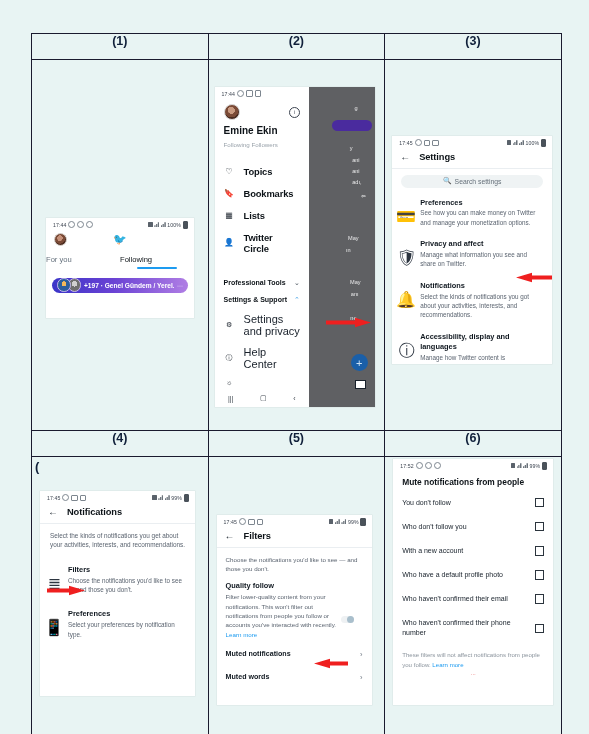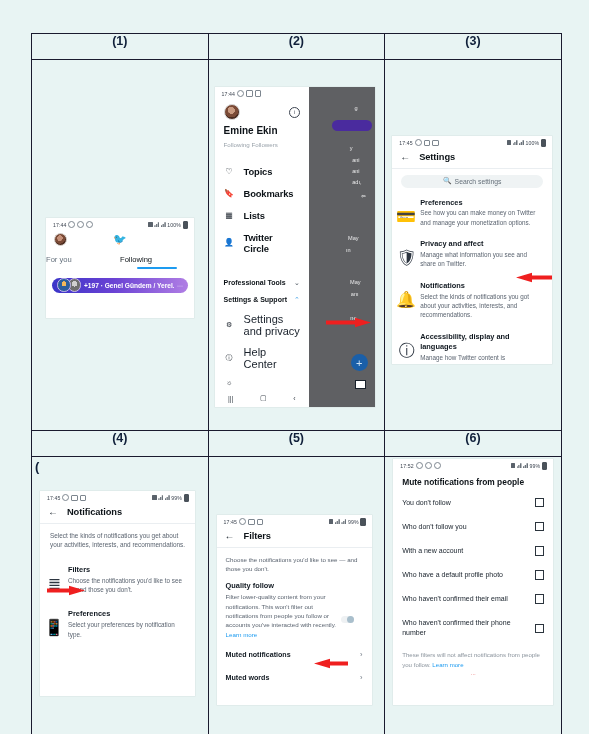--- a/index.html
+++ b/index.html
@@ -123,21 +123,21 @@
   .searchbar .mg{font-size:7px;color:#66707a;}
 
   
   .p5-body{padding:7px 9px 0 9px;}
   .p5-desc{font-size:6.2px;color:#5b6470;line-height:1.5;}
   .p5-h{font-size:7.4px;font-weight:bold;color:#101820;margin-top:8px;}
   .p5-p{font-size:6.2px;color:#5b6470;line-height:1.52;margin-top:2px;padding-right:20px;}
   .lnk{color:#1d9bf0;}
   .toggle{position:absolute;right:9px;width:13px;height:7px;border-radius:4px;background:#eef1f3;display:flex;align-items:center;}
   .toggle .knob{width:7px;height:7px;border-radius:50%;background:#a9bfcc;margin-left:6px;}
-  .p5-row{display:flex;align-items:center;padding:7px 9px;}
+  .p5-row{display:flex;padding:7px 9px;}
   .p5-row .t{font-size:7.1px;font-weight:600;color:#101820;}
   .p5-row .c{margin-left:auto;font-size:7.5px;color:#6b757f;}
 
   
   .p6-title{font-size:8.4px;font-weight:bold;color:#0d1318;padding:6px 9px 4px;}
   .p6-row{display:flex;align-items:center;padding:7px 9px;gap:6px;}
   .p6-row .t{font-size:7px;color:#17202a;line-height:1.45;flex:1;}
   .cbx{width:7.5px;height:7.5px;border:1.1px solid #2b343d;flex:0 0 auto;}
   .p6-note{font-size:6.1px;color:#8b949d;line-height:1.5;padding:5px 9px 0;}
   .p6-dots{text-align:center;font-size:5px;color:#e23b3b;padding-top:2px;}

